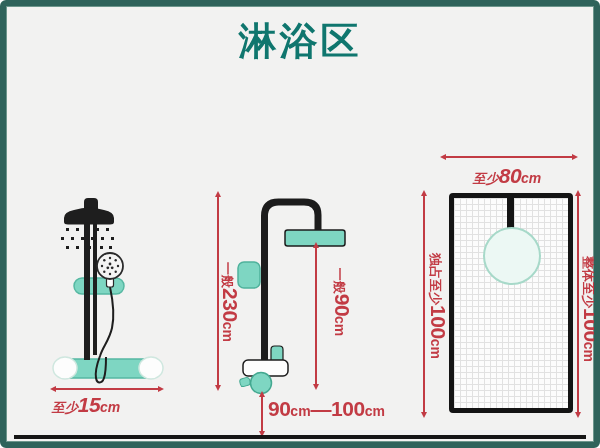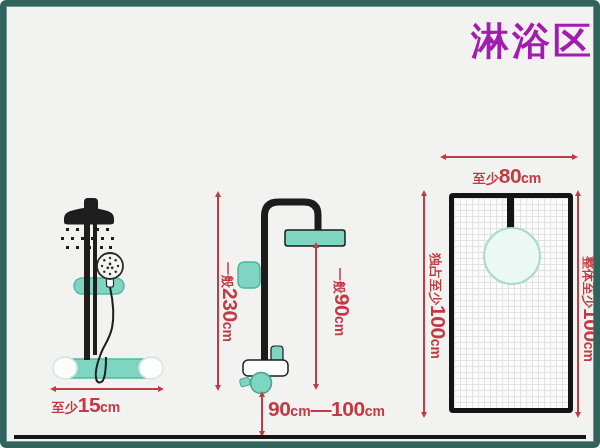--- a/index.html
+++ b/index.html
@@ -2,22 +2,22 @@
 <html><head>
 <meta charset="utf-8">
 <style>
   html,body { margin:0; padding:0; background:#ffffff; font-family:"Liberation Sans","DejaVu Sans",sans-serif; }
   .stage {
     position:relative; width:600px; height:448px; box-sizing:border-box;
     border:6px solid #2f635b; border-radius:6px; background:#f2f2f1;
     overflow:hidden; box-shadow: inset 0 0 0 1px #6d968c;
   }
   .title {
-    position:absolute; top:10px; left:0; right:0; text-align:right;
-    font-size:38px; font-weight:900; color:#a21caf; letter-spacing:3px;
+    position:absolute; top:10px; left:0; right:0; text-align:center;
+    font-size:38px; font-weight:900; color:#0f766e; letter-spacing:3px;
   }
   .floor { position:absolute; left:8px; right:8px; top:429px; height:4px; background:#161616; }
 
   .fixture { position:absolute; }
 
   
   .dim { position:absolute; background:#c23b44; }
   .dim.h { height:1.5px; }
   .dim.v { width:1.5px; }
   .dim::before, .dim::after { content:""; position:absolute; width:0; height:0; }
@@ -29,21 +29,21 @@
     border-left:3.5px solid transparent; border-right:3.5px solid transparent; border-bottom:6px solid #c23b44; }
   .dim.v::after { bottom:-5px; left:50%; transform:translateX(-50%);
     border-left:3.5px solid transparent; border-right:3.5px solid transparent; border-top:6px solid #c23b44; }
 
   
   .lbl { position:absolute; color:#c23b44; white-space:nowrap; font-weight:600; line-height:1; }
   .lbl .sm { font-size:13px; }
   .lbl .lg { font-size:21px; font-weight:700; letter-spacing:-0.5px; }
   .lbl .un { font-size:14px; font-weight:700; }
   .lbl.rot { transform:translate(-50%,-50%) rotate(90deg); }
-  .lbl.ctr { transform:translateX(-50%); }
+  .lbl.ctr { transform:translateX(-50%);font-style:italic; }
 
   
   .tv-rect {
     position:absolute; left:443px; top:187px; width:124px; height:220px;
     box-sizing:border-box; border:5px solid #141414; border-radius:4px;
     background-color:#fcfcfc;
     background-image:
       repeating-linear-gradient(#e1e1e1 0 1px, transparent 1px 6px),
       repeating-linear-gradient(90deg, #e1e1e1 0 1px, transparent 1px 6px);
   }

